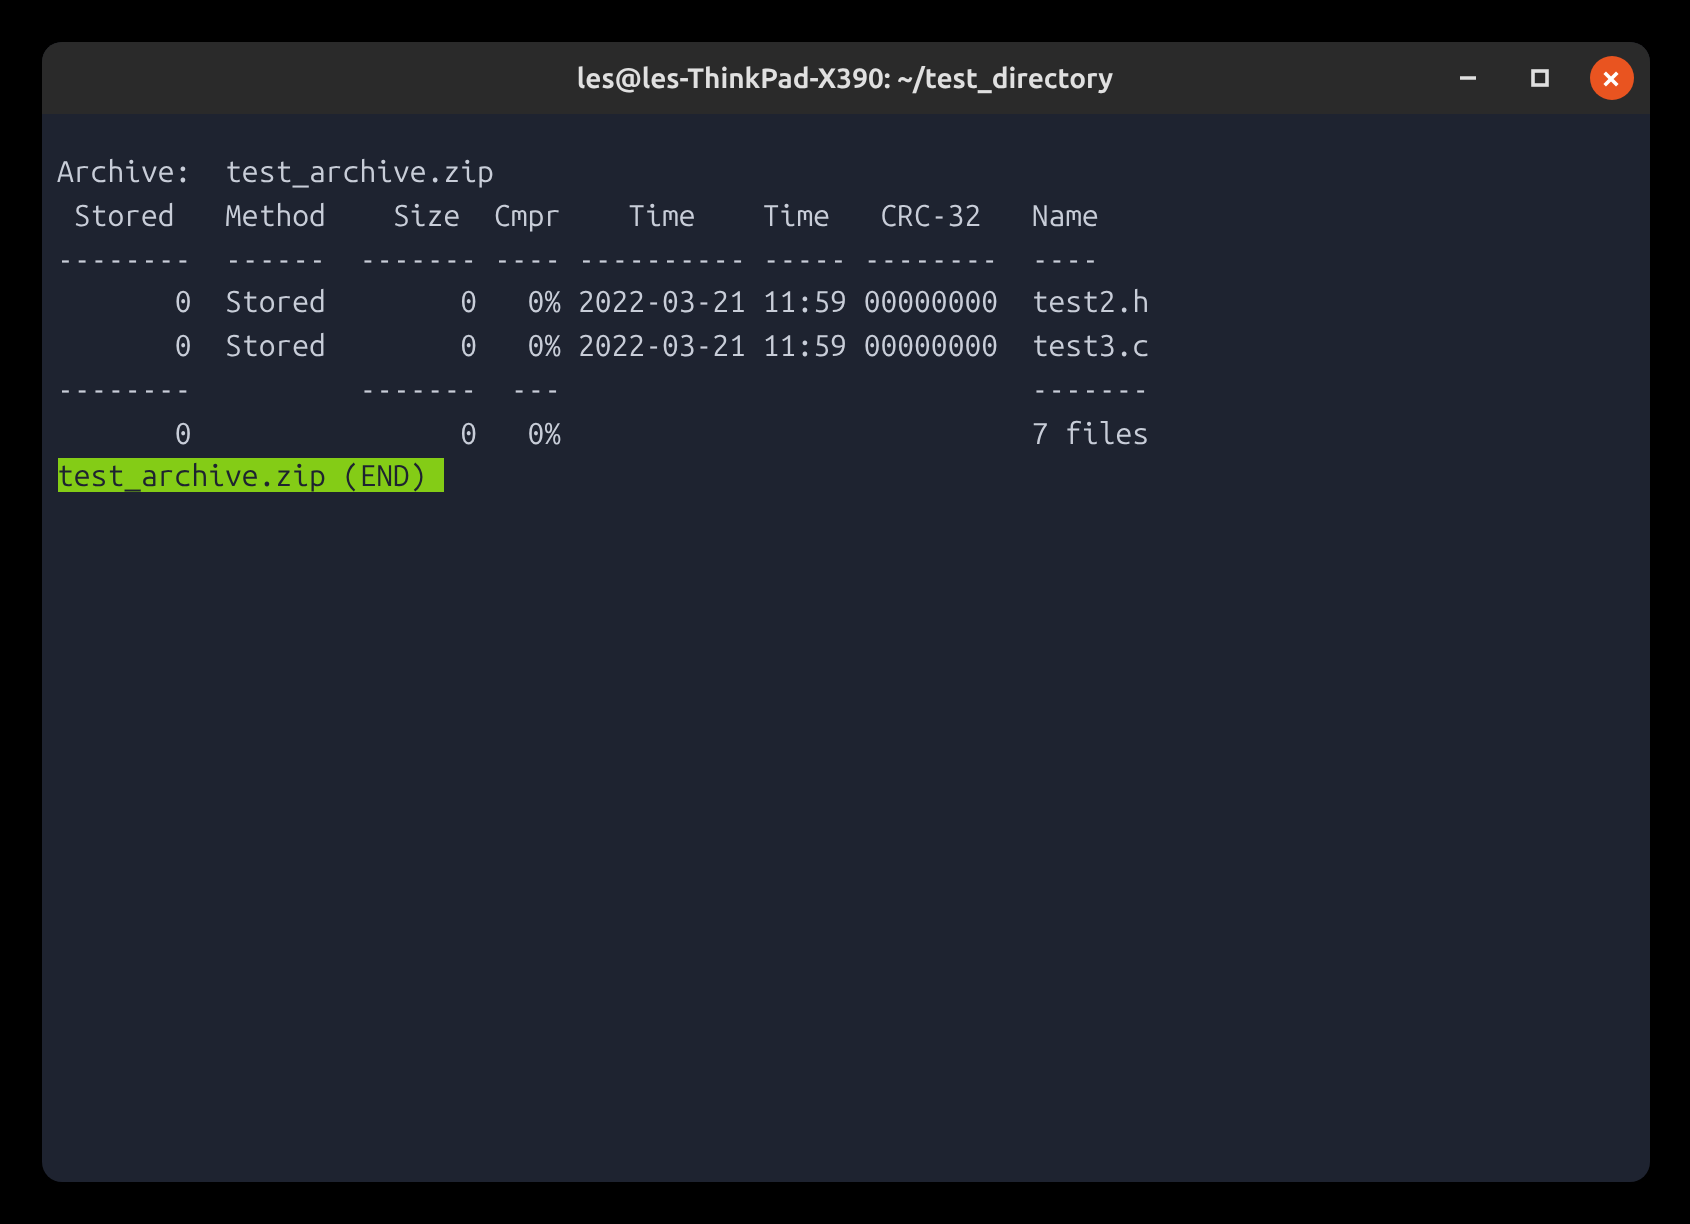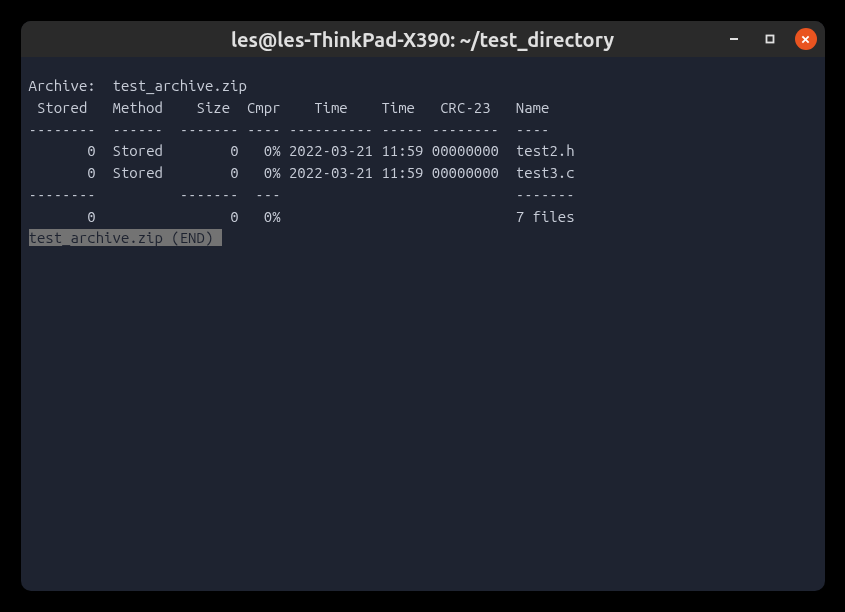--- a/index.html
+++ b/index.html
@@ -30,21 +30,21 @@
       background: #2a2a2a;
       height: 36px;
       display: flex;
       align-items: center;
       justify-content: center;
       position: relative;
     }
     .titlebar-title {
       color: #e0e0e0;
       font-family: 'Ubuntu', sans-serif;
-      font-size: 20px;
+      font-size: 14px;
       font-weight: 600;
     }
     .window-controls {
       position: absolute;
       right: 8px;
       display: flex;
       gap: 14px;
       align-items: center;
     }
     .ctrl {
@@ -80,21 +80,21 @@
     .terminal-body {
       flex: 1;
       padding: 18px 8px 8px 8px;
       color: #c8cdd8;
       font-size: 15px;
       line-height: 1.45;
       white-space: pre;
       overflow: hidden;
     }
     .highlight {
-      background: #737373;
+      background: #84cc16;
       color: #1e2330;
     }
   </style>
 </head>
 <body>
 
 <div class="window">
   <div class="titlebar">
     <span class="titlebar-title">les@les-ThinkPad-X390: ~/test_directory</span>
     <div class="window-controls">
@@ -110,20 +110,20 @@
       </div>
       <div class="ctrl ctrl-close">
         <svg viewBox="0 0 10 10">
             <line x1="1.5" y1="1.5" x2="8.5" y2="8.5"></line>
             <line x1="8.5" y1="1.5" x2="1.5" y2="8.5"></line>
           </svg>
       </div>
     </div>
   </div>
   <div class="terminal-body"><span><span>Archive:</span>  <span>test_archive.zip</span></span>
-<span> <span>Stored</span>   <span>Method</span>    <span>Size</span>  <span>Cmpr</span>    <span>Time</span>    <span>Time</span>   <span>CRC-23</span>   <span>Name</span></span>
+<span> <span>Stored</span>   <span>Method</span>    <span>Size</span>  <span>Cmpr</span>    <span>Time</span>    <span>Time</span>   <span>CRC-32</span>   <span>Name</span></span>
 <span><span>--------</span>  <span>------</span>  <span>-------</span> <span>----</span> <span>----------</span> <span>-----</span> <span>--------</span>  <span>----</span></span>
 <span>       <span>0</span>  <span>Stored</span>        <span>0</span>   <span>0%</span> <span>2022-03-21</span> <span>11:59</span> <span>00000000</span>  <span>test2.h</span></span>
 <span>       <span>0</span>  <span>Stored</span>        <span>0</span>   <span>0%</span> <span>2022-03-21</span> <span>11:59</span> <span>00000000</span>  <span>test3.c</span></span>
 <span><span>--------</span>          <span>-------</span>  <span>---</span>                            <span>-------</span></span>
 <span>       <span>0</span>                <span>0</span>   <span>0%</span>                            <span>7 files</span></span>
 <span class="highlight">test_archive.zip (END)</span><span class="highlight"> </span></div>
 </div>
 
 </body></html>

